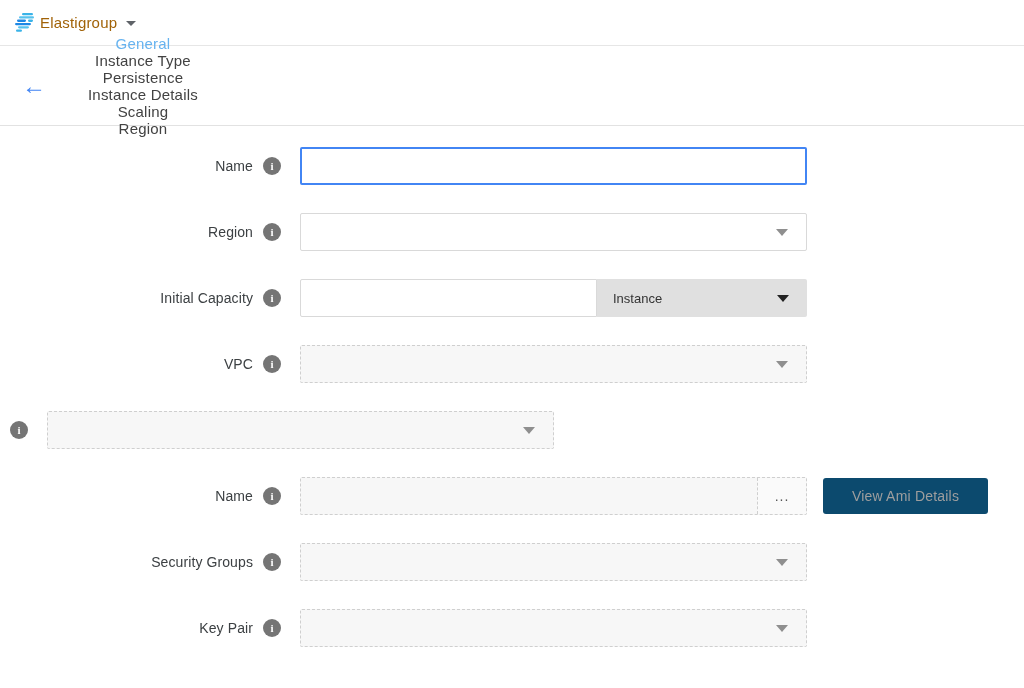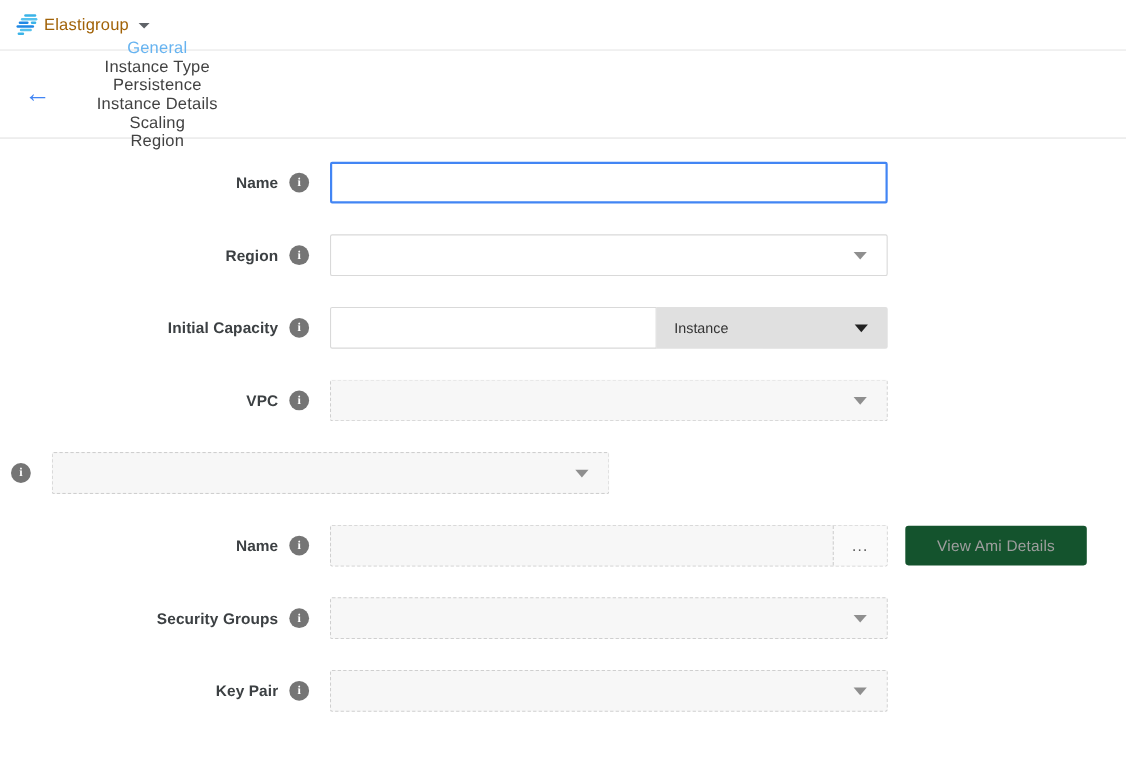--- a/index.html
+++ b/index.html
@@ -32,21 +32,21 @@
   .tab {
     font-size: 15px; color: #424242; margin-right: 42px; cursor: pointer;
     letter-spacing: .2px; white-space: nowrap;
   }
   .tab.active { color: #66b3f0; }
 
   
   .form-area { padding-top: 21px; }
   .row { display: flex; align-items: center; margin-bottom: 28px; }
   .row-label {
-    width: 253px; text-align: right; font-weight: bold; font-size: 14px;
+    width: 253px; text-align: right; font-weight: normal; font-size: 14px;
     color: #3c4043; flex: none; letter-spacing: .1px;
   }
   .info-icon {
     flex: none; width: 18px; height: 18px; margin-left: 10px; border-radius: 50%;
     background: #757575; color: #fff; font-size: 11px; font-weight: bold;
     display: flex; align-items: center; justify-content: center;
     font-family: "Liberation Serif", serif; cursor: pointer;
   }
   .control { margin-left: 19px; height: 38px; position: relative; flex: none; }
   .w-full { width: 507px; }
@@ -93,21 +93,21 @@
   }
   .image-main { flex: 1; }
   .image-browse {
     width: 49px; border-left: 1px dashed #cfcfcf; background: #fafafa;
     display: flex; align-items: center; justify-content: center;
     font-size: 14px; color: #555; letter-spacing: 1px; cursor: pointer;
   }
 
   .side-button {
     margin-left: 16px; width: 165px; height: 36px; border: none; border-radius: 3px;
-    background: #14532d; color: #9e9e9e; font-size: 14px; letter-spacing: .2px;
+    background: #0c4a6e; color: #9e9e9e; font-size: 14px; letter-spacing: .2px;
     font-family: "Liberation Sans", sans-serif; cursor: pointer;
   }
 </style>
 </head>
 <body>
 
 <div class="app-header">
   <span class="logo">
     <svg viewBox="0 0 24 24" width="24" height="24">
       <rect x="8" y="2" width="11" height="2.3" rx="1.15" fill="#3ab3e8"></rect>

